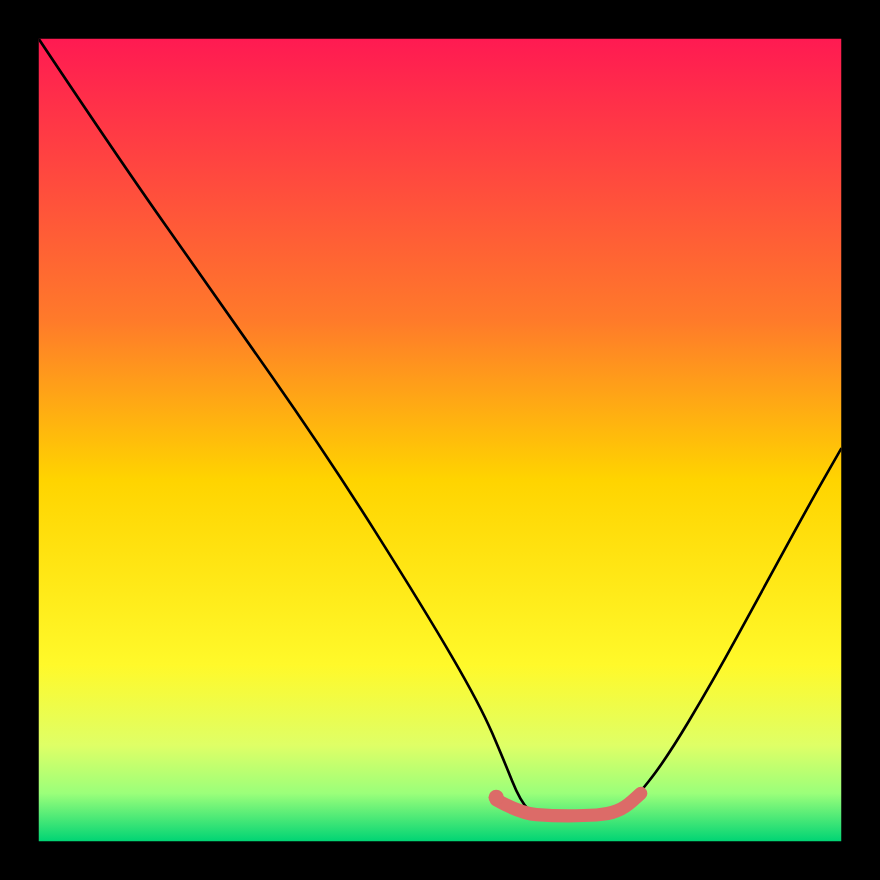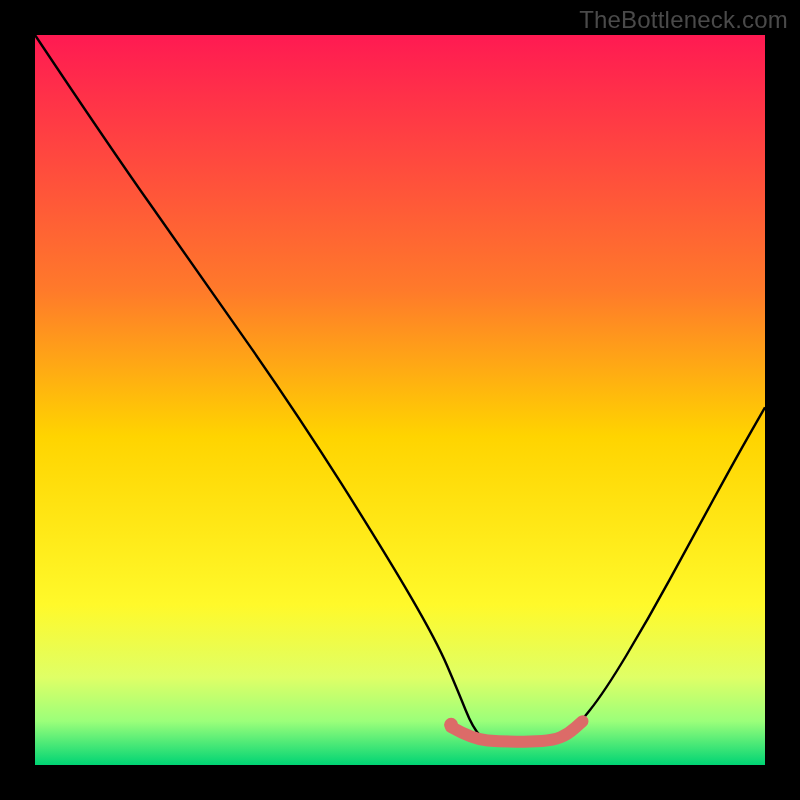--- a/index.html
+++ b/index.html
@@ -37,21 +37,20 @@
     width: 730px;
     height: 730px;
     display: block;
   }
 </style>
 </head>
 <body>
 
 <div class="frame">
 
-  <div class="watermark">TheBottleneck.com</div>
 
   <div class="plot">
     <svg class="bg" viewBox="0 0 730 730">
       <defs>
         <linearGradient id="bg-grad" x1="0" y1="0" x2="0" y2="1">
             <stop offset="0%" stop-color="#ff1a52"></stop>
             <stop offset="35%" stop-color="#ff7a2a"></stop>
             <stop offset="55%" stop-color="#ffd400"></stop>
             <stop offset="78%" stop-color="#fff92a"></stop>
             <stop offset="88%" stop-color="#dfff66"></stop>

